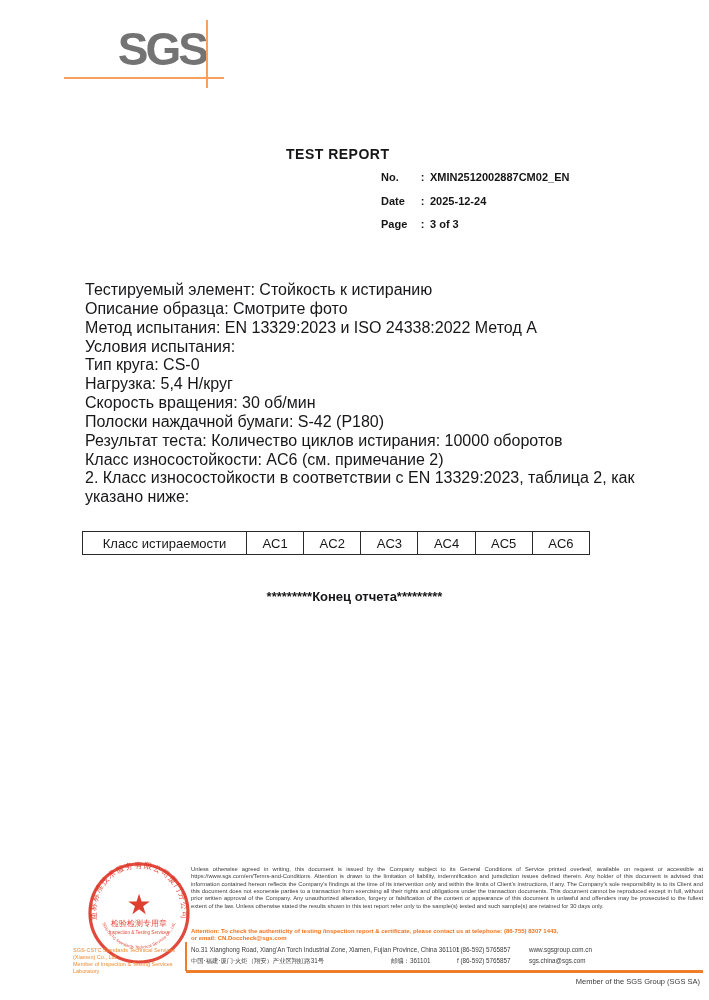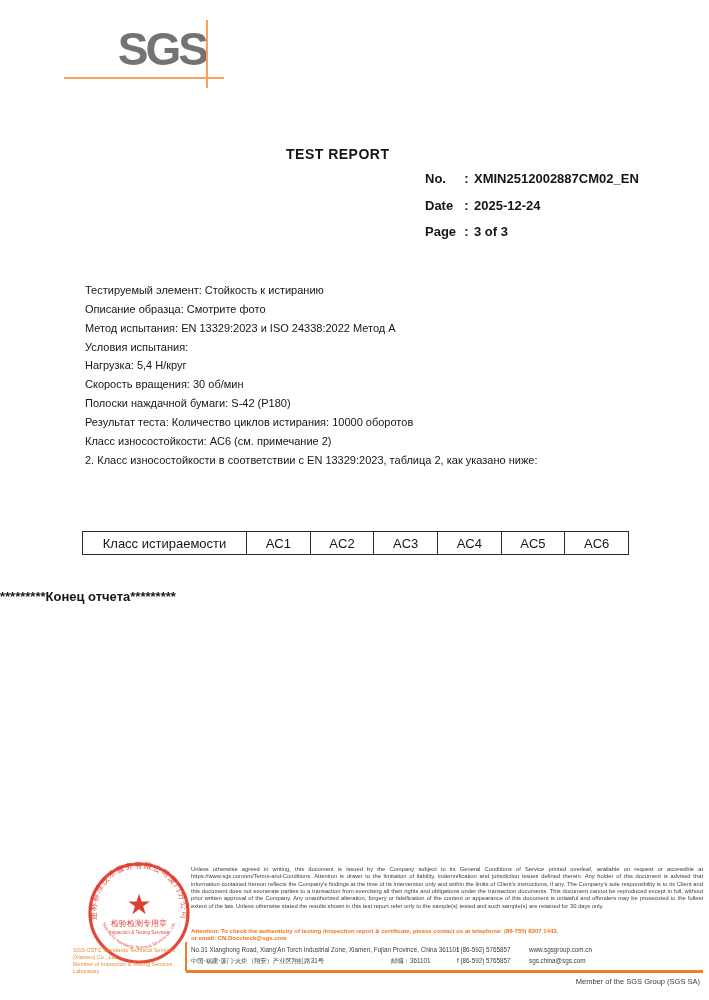--- a/index.html
+++ b/index.html
@@ -21,40 +21,40 @@
     color: #737373; line-height: 1;
   }
   .logo-hline { position: absolute; left: 64px; top: 77px; width: 160px; height: 2px; background: #f6a061; }
   .logo-vline { position: absolute; left: 206px; top: 20px; width: 2px; height: 68px; background: #f6a061; }
 
   
   .title {
     position: absolute; left: 286px; top: 146px;
     font-size: 14px; font-weight: bold; letter-spacing: 0.5px; color: #151517;
   }
-  .meta { position: absolute; left: 381px; top: 171px; font-size: 13px; font-weight: bold; color: #151517; margin-left: 44px; }
+  .meta { position: absolute; left: 381px; top: 171px; font-size: 11px; font-weight: bold; color: #151517; }
   .meta-row { display: flex; margin-bottom: 11.5px; }
   .meta-label { width: 34px; }
   .meta-sep { width: 15px; text-align: center; }
 
   
-  .body-text { position: absolute; left: 85px; top: 281px; width: 570px; font-size: 11px; line-height: 18.85px; color: #17171a; }
+  .body-text { position: absolute; left: 85px; top: 281px; width: 570px; font-size: 16px; line-height: 18.85px; color: #17171a; }
 
   
   .abr-table {
-    position: absolute; left: 82px; top: 531px; width: 547px;
+    position: absolute; left: 82px; top: 531px; width: 508px;
     border-collapse: collapse; font-size: 13px; color: #17171a;
   }
   .abr-table td {
     border: 1.6px solid #2a2a2a;
     height: 23px; text-align: center; vertical-align: middle; padding: 0 2px;
   }
   .abr-table td.first-col { width: 164px; }
 
-  .end-note { position: absolute; left: 0; top: 589px; width: 709px; font-size: 13px; font-weight: bold; color: #17171a; }
+  .end-note { position: absolute; left: 0; top: 589px; width: 709px; text-align: center; font-size: 13px; font-weight: bold; color: #17171a; }
 
   
   .stamp { position: absolute; left: 86px; top: 860px; }
   .company-lines { position: absolute; left: 73px; top: 947px; width: 120px; color: #ef8b33; font-size: 5.5px; line-height: 7px; z-index: 2; }
   .footer-vline { position: absolute; left: 185px; top: 942px; width: 1.5px; height: 29px; background: #f07d2a; }
 
   .legal { position: absolute; left: 191px; top: 866px; width: 512px; font-size: 5.8px; line-height: 7.35px; color: #3c3c3e; text-align: justify; }
   .attention { position: absolute; left: 191px; top: 928px; width: 512px; font-size: 6px; line-height: 7.3px; font-weight: bold; color: #f0731e; }
 
   .addr-row1 { position: absolute; left: 191px; top: 946px; width: 512px; font-size: 6.3px; color: #3c3c3e; }
@@ -95,20 +95,21 @@
       <span class="meta-sep">:</span>
       <span class="meta-value">3 of 3</span>
     </div>
   </div>
 
   <div class="body-text">
     <div>Тестируемый элемент: Стойкость к истиранию</div>
     <div>Описание образца: Смотрите фото</div>
     <div>Метод испытания: EN 13329:2023 и ISO 24338:2022 Метод А</div>
     <div>Условия испытания:</div>
+    <div>Тип круга: CS-0</div>
     <div>Нагрузка: 5,4 Н/круг</div>
     <div>Скорость вращения: 30 об/мин</div>
     <div>Полоски наждачной бумаги: S-42 (P180)</div>
     <div>Результат теста: Количество циклов истирания: 10000 оборотов</div>
     <div>Класс износостойкости: AC6 (см. примечание 2)</div>
     <div>2. Класс износостойкости в соответствии с EN 13329:2023, таблица 2, как указано ниже:</div>
   </div>
 
   <table class="abr-table">
     <tbody>

